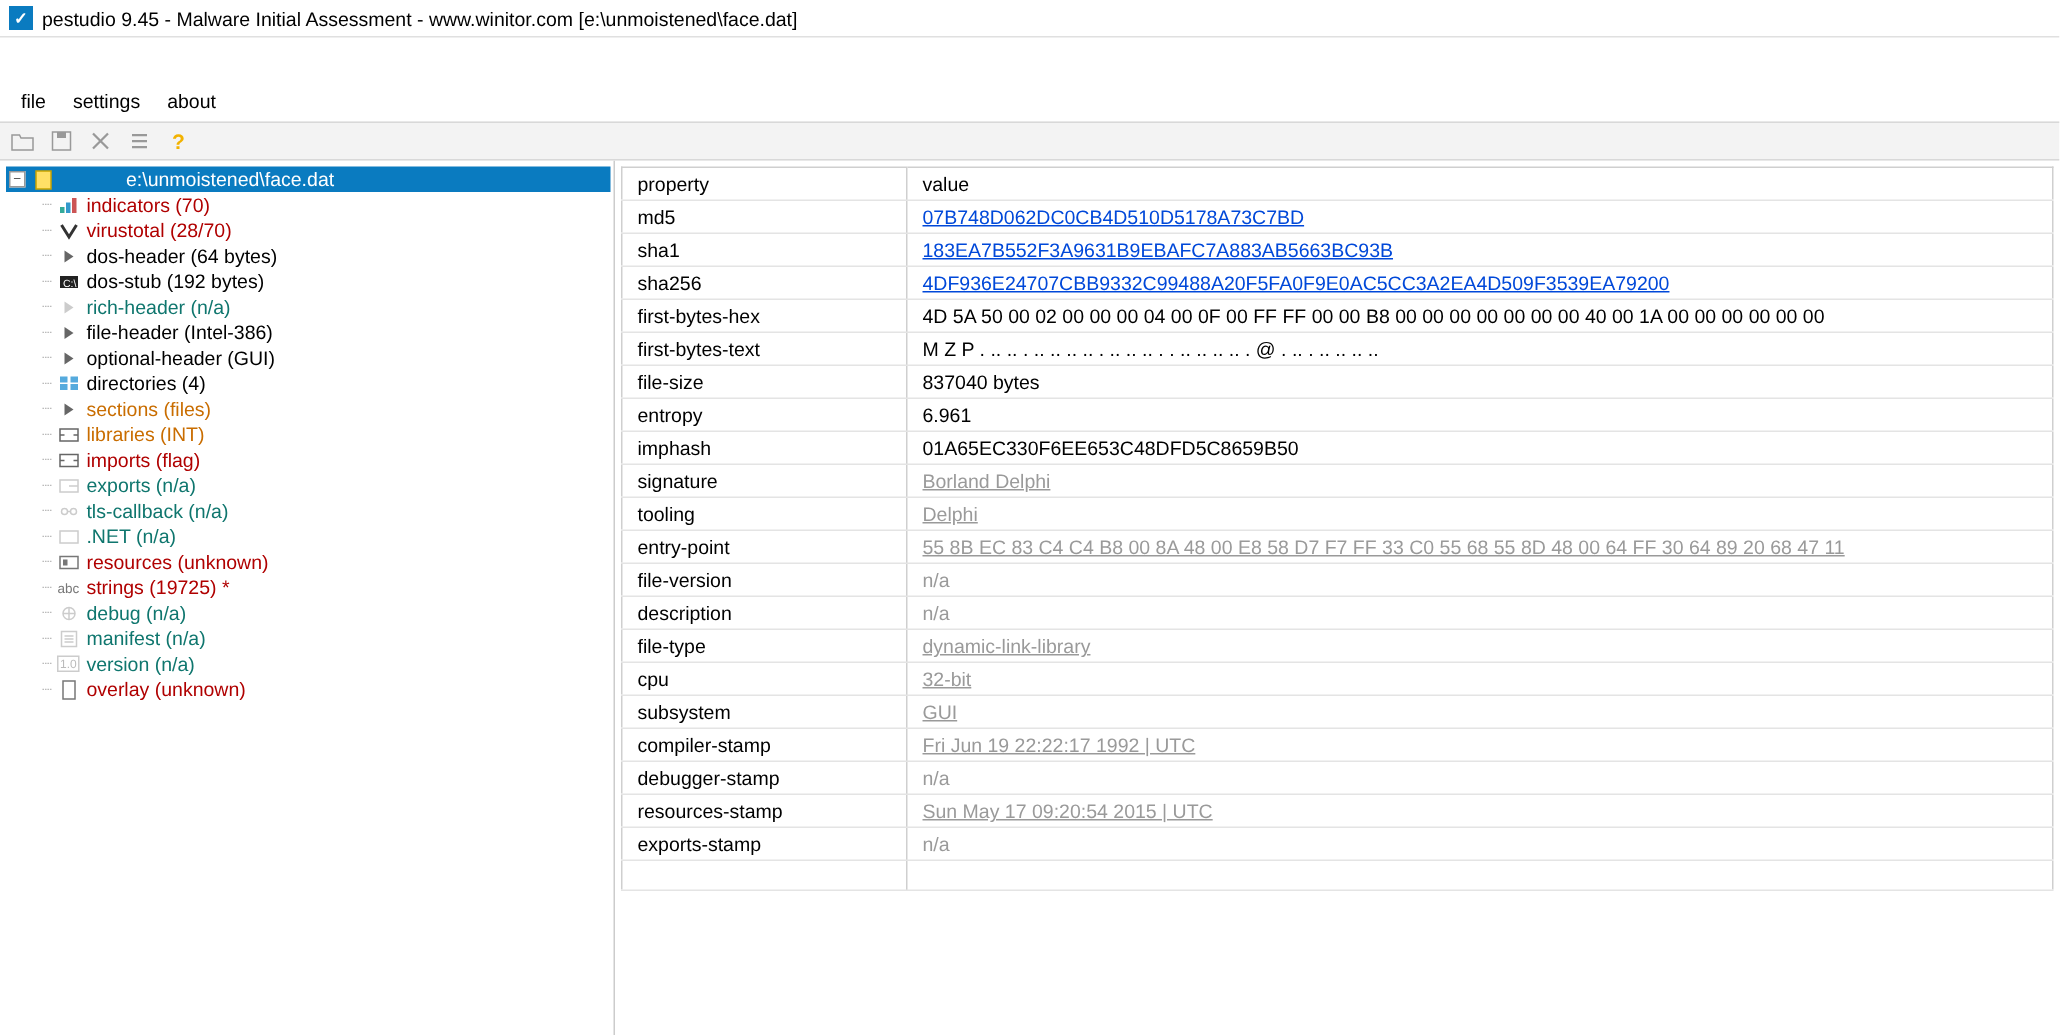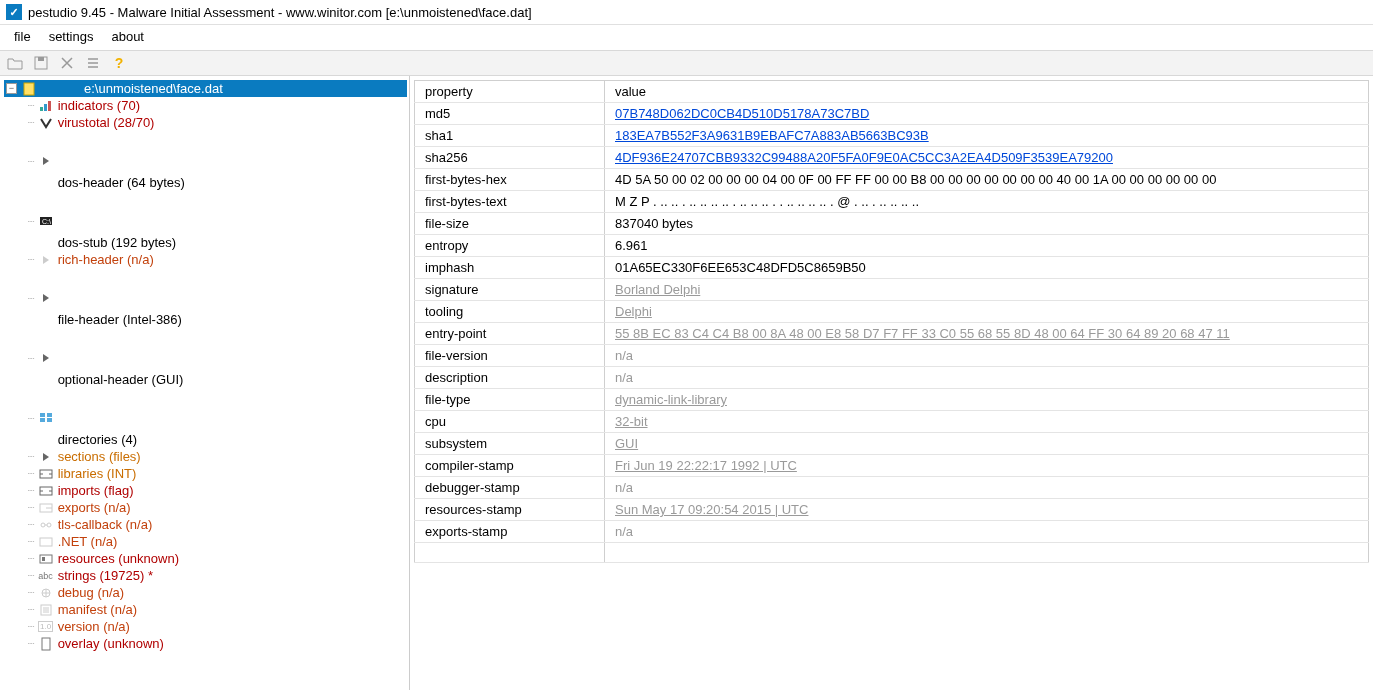--- a/index.html
+++ b/index.html
@@ -32,21 +32,21 @@
   font-size: 11px;
   font-weight: bold;
 }
 .titlebar .title-text { font-size: 13px; }
 .menubar {
   display: flex;
   gap: 18px;
   padding: 4px 14px 6px 14px;
   font-size: 13px;
 }
-.menubar span { cursor: default; }
+.menubar span { cursor: default; margin-top: 31px; }
 .toolbar {
   display: flex;
   align-items: center;
   gap: 8px;
   padding: 2px 6px;
   background: #f3f3f3;
   border-top: 1px solid #d8d8d8;
   border-bottom: 1px solid #d8d8d8;
   height: 26px;
 }
@@ -103,24 +103,24 @@
   background: #fff;
 }
 .node-icon {
   width: 16px; height: 14px;
   display: inline-flex;
   align-items: center;
   justify-content: center;
   font-size: 11px;
 }
 .label { }
-.c-normal { color: #000; margin-top: 43px; }
+.c-normal { color: #000; }
 .c-red { color: #b00000; }
 .c-orange { color: #c96d00; }
-.c-grey { color: #c2410c; }
+.c-grey { color: #0f766e; }
 .detail-pane {
   flex: 1;
   padding: 4px;
   overflow: auto;
 }
 .prop-table {
   width: 100%;
   border-collapse: collapse;
   border: 1px solid #cfcfcf;
   font-size: 13px;

